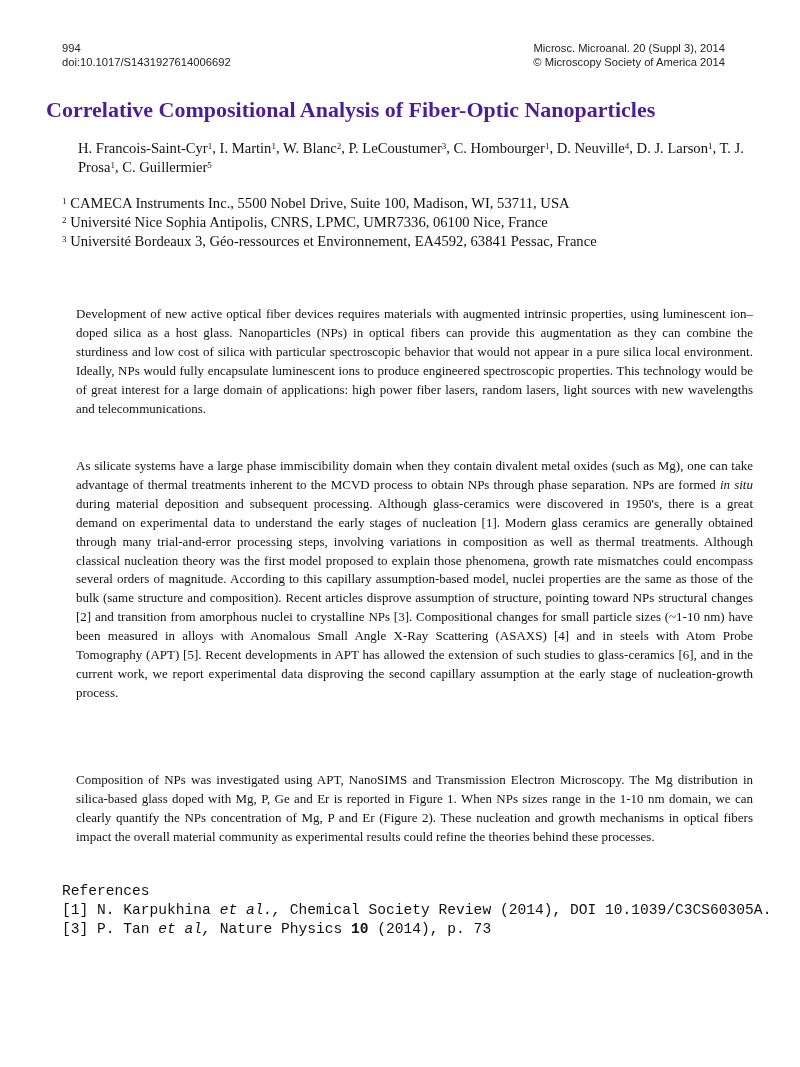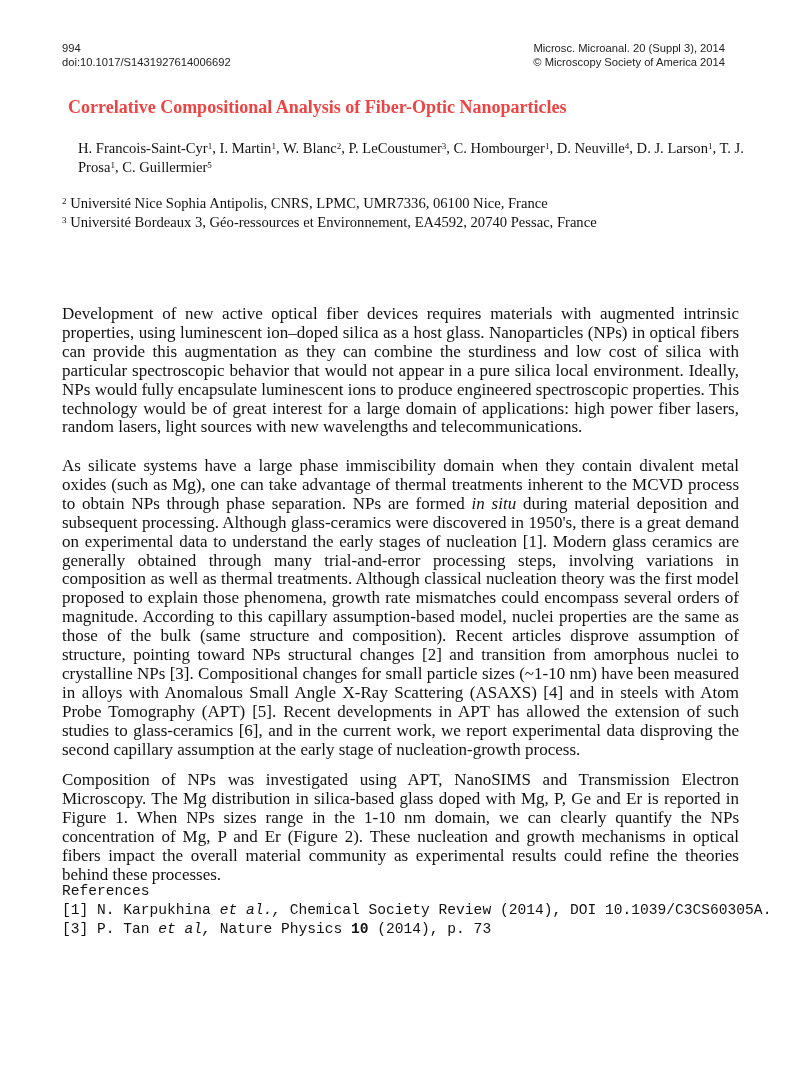--- a/index.html
+++ b/index.html
@@ -1,25 +1,25 @@
 <!DOCTYPE html>
 <html><head>
 <meta charset="utf-8">
 <style>
   html, body { margin: 0; padding: 0; background: #ffffff; }
   body { width: 800px; height: 1067px; position: relative; overflow: hidden; color: #111; }
   .hdr { position: absolute; left: 62px; width: 677px; font-family: "Liberation Sans", sans-serif; font-size: 11.2px; line-height: 13.5px; color: #222; }
   .hdr .l { position: absolute; left: 0; top: 0; }
   .hdr .r { position: absolute; right: 14px; top: 0; text-align: right; }
-  .title { position: absolute; left: 68px; top: 97px; font-family: "Liberation Serif", serif; font-weight: bold; font-size: 18px; color: #ef4444; white-space: nowrap; }
+  .title { position: absolute; left: 46px; top: 97px; font-family: "Liberation Serif", serif; font-weight: bold; font-size: 22px; color: #4c1d95; white-space: nowrap; }
   .authors { position: absolute; left: 78px; top: 139px; width: 680px; font-family: "Liberation Serif", serif; font-size: 14.6px; line-height: 19px; }
   .affils { position: absolute; left: 62px; top: 194px; width: 700px; font-family: "Liberation Serif", serif; font-size: 14.6px; line-height: 18.8px; }
   .affils div { white-space: nowrap; }
   sup { font-size: 9px; vertical-align: top; position: relative; top: -2px; }
-  .para { position: absolute; left: 62px; width: 677px; font-family: "Liberation Serif", serif; font-size: 17px; line-height: 18.9px; text-align: justify; }
+  .para { position: absolute; left: 76px; width: 677px; font-family: "Liberation Serif", serif; font-size: 13px; line-height: 18.9px; text-align: justify; }
   .refs { position: absolute; left: 62px; top: 882px; width: 677px; font-family: Liberation Mono, monospace; font-size: 14.6px; line-height: 19px; }
   .refs div { white-space: nowrap; }
   i { font-style: italic; }
   b { font-weight: bold; }
 </style>
 </head>
 <body>
 
 <div class="hdr" style="top:42px;">
   <div class="l">
@@ -32,22 +32,23 @@
   </div>
 </div>
 
 <div class="title">Correlative Compositional Analysis of Fiber-Optic Nanoparticles</div>
 
 <div class="authors">
   <span><span>H. Francois-Saint-Cyr</span><sup>1</sup><span>, </span></span><span><span>I. Martin</span><sup>1</sup><span>, </span></span><span><span>W. Blanc</span><sup>2</sup><span>, </span></span><span><span>P. LeCoustumer</span><sup>3</sup><span>, </span></span><span><span>C. Hombourger</span><sup>1</sup><span>, </span></span><span><span>D. Neuville</span><sup>4</sup><span>, </span></span><span><span>D. J. Larson</span><sup>1</sup><span>, </span></span><span><span>T. J. Prosa</span><sup>1</sup><span>, </span></span><span><span>C. Guillermier</span><sup>5</sup><span></span></span>
 </div>
 
 <div class="affils">
+  <div><sup>1</sup> <span>CAMECA Instruments Inc., 5500 Nobel Drive, Suite 100, Madison, WI, 53711, USA</span></div>
   <div><sup>2</sup> <span>Université Nice Sophia Antipolis, CNRS, LPMC, UMR7336, 06100 Nice, France</span></div>
-  <div><sup>3</sup> <span>Université Bordeaux 3, Géo-ressources et Environnement, EA4592, 20740 Pessac, France</span></div>
+  <div><sup>3</sup> <span>Université Bordeaux 3, Géo-ressources et Environnement, EA4592, 63841 Pessac, France</span></div>
 </div>
 
 <div class="para" style="top:305px;">Development of new active optical fiber devices requires materials with augmented intrinsic properties, using luminescent ion–doped silica as a host glass. Nanoparticles (NPs) in optical fibers can provide this augmentation as they can combine the sturdiness and low cost of silica with particular spectroscopic behavior that would not appear in a pure silica local environment. Ideally, NPs would fully encapsulate luminescent ions to produce engineered spectroscopic properties. This technology would be of great interest for a large domain of applications: high power fiber lasers, random lasers, light sources with new wavelengths and telecommunications.</div>
 
 <div class="para" style="top:457px;"><span>As silicate systems have a large phase immiscibility domain when they contain divalent metal oxides (such as Mg), one can take advantage of thermal treatments inherent to the MCVD process to obtain NPs through phase separation. NPs are formed </span><i>in situ</i><span> during material deposition and subsequent processing. Although glass-ceramics were discovered in 1950's, there is a great demand on experimental data to understand the early stages of nucleation [1]. Modern glass ceramics are generally obtained through many trial-and-error processing steps, involving variations in composition as well as thermal treatments. Although classical nucleation theory was the first model proposed to explain those phenomena, growth rate mismatches could encompass several orders of magnitude. According to this capillary assumption-based model, nuclei properties are the same as those of the bulk (same structure and composition). Recent articles disprove assumption of structure, pointing toward NPs structural changes [2] and transition from amorphous nuclei to crystalline NPs [3]. Compositional changes for small particle sizes (~1-10 nm) have been measured in alloys with Anomalous Small Angle X-Ray Scattering (ASAXS) [4] and in steels with Atom Probe Tomography (APT) [5]. Recent developments in APT has allowed the extension of such studies to glass-ceramics [6], and in the current work, we report experimental data disproving the second capillary assumption at the early stage of nucleation-growth process.</span></div>
 
 <div class="para" style="top:771px;">Composition of NPs was investigated using APT, NanoSIMS and Transmission Electron Microscopy. The Mg distribution in silica-based glass doped with Mg, P, Ge and Er is reported in Figure 1. When NPs sizes range in the 1-10 nm domain, we can clearly quantify the NPs concentration of Mg, P and Er (Figure 2). These nucleation and growth mechanisms in optical fibers impact the overall material community as experimental results could refine the theories behind these processes.</div>
 
 <div class="refs">
   <div>References</div>

